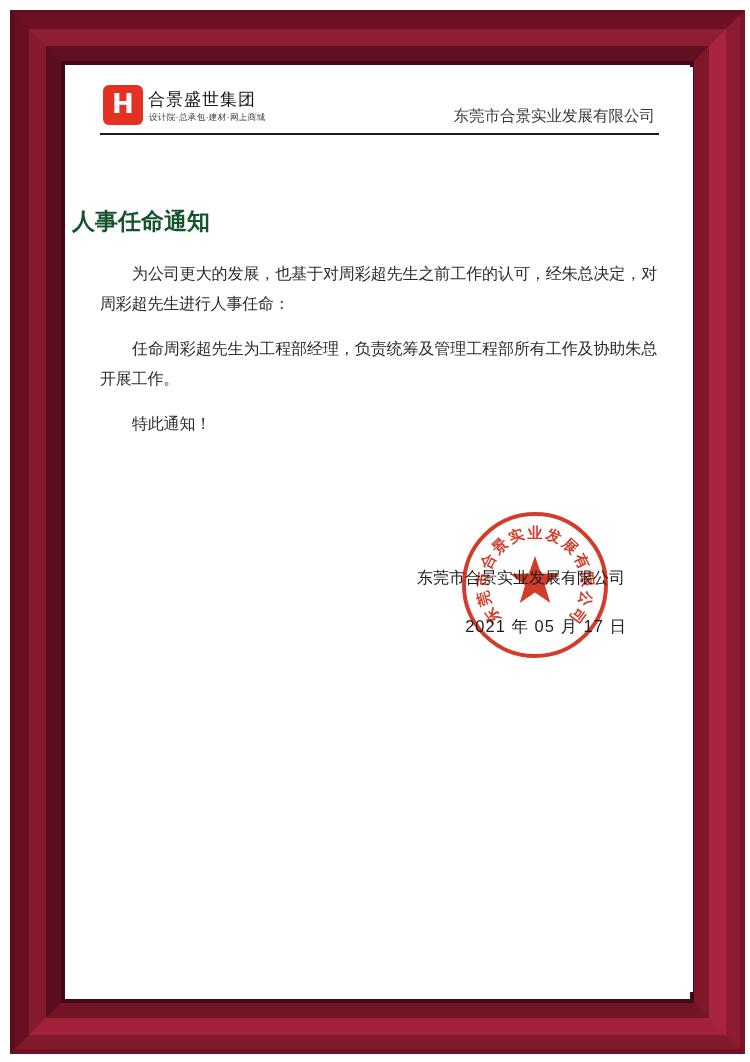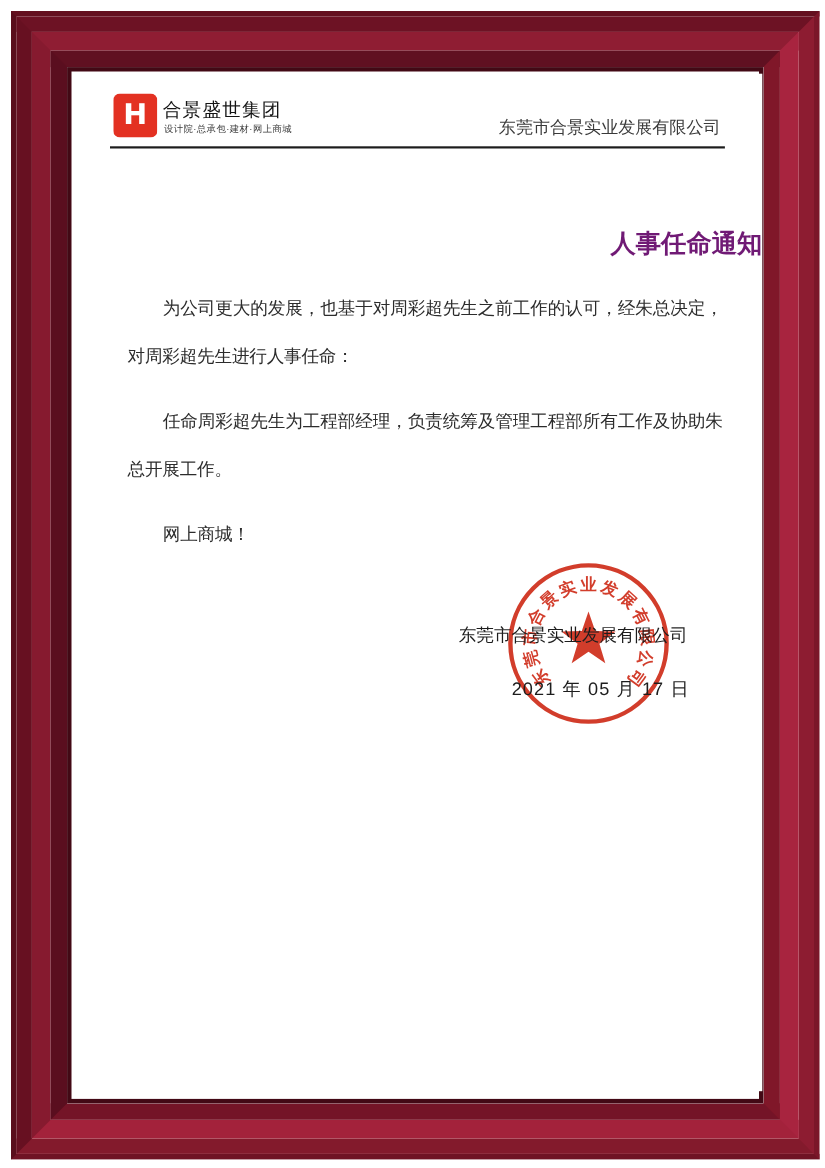--- a/index.html
+++ b/index.html
@@ -13,23 +13,23 @@
   .f3{border:17px solid;border-color:#8f1d33 #a8243f #a3223b #861a2f;}
   .f4{border:15px solid;border-color:#601021 #801729 #741427 #5a0e1f;}
   .f5{border:4px solid #420915;background:#ffffff;}
   
   .doc{position:absolute;left:72px;top:67px;width:621px;height:925px;background:#fff;z-index:1;}
   .logo-mark{position:absolute;left:31px;top:18px;width:40px;height:40px;}
   .brand-name{position:absolute;left:76px;top:21px;font-size:17px;font-weight:normal;color:#141414;letter-spacing:1px;white-space:nowrap;}
   .brand-tagline{position:absolute;left:77px;top:45px;font-size:8.5px;color:#3a3a3a;letter-spacing:.4px;white-space:nowrap;}
   .company-name{position:absolute;right:38px;top:39px;font-size:15.5px;color:#3a3a3a;white-space:nowrap;}
   .divider{position:absolute;left:28px;right:34px;top:66px;height:2px;background:#1c1c1c;}
-  .title{position:absolute;left:0;right:0;top:139px;text-align:right;font-size:23px;font-weight:bold;color:#701a75;}
-  .body-text{position:absolute;left:28px;right:36px;top:192px;font-size:16px;line-height:44px;
-             color:#2c2c2c;letter-spacing:-0.2px;margin-left:16px;}
+  .title{position:absolute;left:0;right:0;top:139px;text-align:left;font-size:23px;font-weight:bold;color:#14532d;}
+  .body-text{position:absolute;left:28px;right:36px;top:192px;font-size:16px;line-height:30px;
+             color:#2c2c2c;letter-spacing:-0.2px;}
   .body-text p{margin:0 0 15px 0;text-indent:32px;text-align:justify;}
   .sig-company{position:absolute;right:68px;top:501px;font-size:16px;color:#1d1d1d;z-index:3;white-space:nowrap;}
   .sig-date{position:absolute;right:66px;top:549px;font-size:16.5px;color:#1d1d1d;letter-spacing:1px;z-index:3;white-space:nowrap;text-align:center;}
   .seal{position:absolute;left:378px;top:433px;width:170px;height:170px;z-index:2;opacity:.93;}
 </style>
 </head>
 <body>
 
 <div class="page">
 
@@ -54,21 +54,21 @@
     <div class="brand-name">合景盛世集团</div>
     <div class="brand-tagline">设计院·总承包·建材·网上商城</div>
     <div class="company-name">东莞市合景实业发展有限公司</div>
     <div class="divider"></div>
 
     <div class="title">人事任命通知</div>
 
     <div class="body-text">
       <p>为公司更大的发展，也基于对周彩超先生之前工作的认可，经朱总决定，对周彩超先生进行人事任命：</p>
       <p>任命周彩超先生为工程部经理，负责统筹及管理工程部所有工作及协助朱总开展工作。</p>
-      <p>网上商城！</p>
+      <p>特此通知！</p>
     </div>
 
     <svg class="seal" viewBox="0 0 170 170">
       <circle cx="85" cy="85" r="71" fill="none" stroke-width="4" stroke="#cf2f1c"></circle>
       <polygon points="0,-26 6.1,-8.4 24.7,-8 9.9,3.2 15.3,21 0,10.4 -15.3,21 -9.9,3.2 -24.7,-8 -6.1,-8.4" transform="translate(85,82)" fill="#cf2f1c"></polygon>
       <g id="seal-arc-text">
           <text x="42.122099298127786" y="116.15261837150106" fill="#cf2f1c" text-anchor="middle" dominant-baseline="central" transform="rotate(-126 42.122099298127786 116.15261837150106)" style="font-size:15px;font-weight:bold;font-family:&quot;Liberation Sans&quot;,sans-serif;">东</text>
           <text x="33.80593120667938" y="98.7174093904336" fill="#cf2f1c" text-anchor="middle" dominant-baseline="central" transform="rotate(-105 33.80593120667938 98.7174093904336)" style="font-size:15px;font-weight:bold;font-family:&quot;Liberation Sans&quot;,sans-serif;">莞</text>
           <text x="32.290339545481515" y="79.45999144681437" fill="#cf2f1c" text-anchor="middle" dominant-baseline="central" transform="rotate(-84 32.290339545481515 79.45999144681437)" style="font-size:15px;font-weight:bold;font-family:&quot;Liberation Sans&quot;,sans-serif;">市</text>
           <text x="37.77665421801651" y="60.93850351380402" fill="#cf2f1c" text-anchor="middle" dominant-baseline="central" transform="rotate(-63 37.77665421801651 60.93850351380402)" style="font-size:15px;font-weight:bold;font-family:&quot;Liberation Sans&quot;,sans-serif;">合</text>

